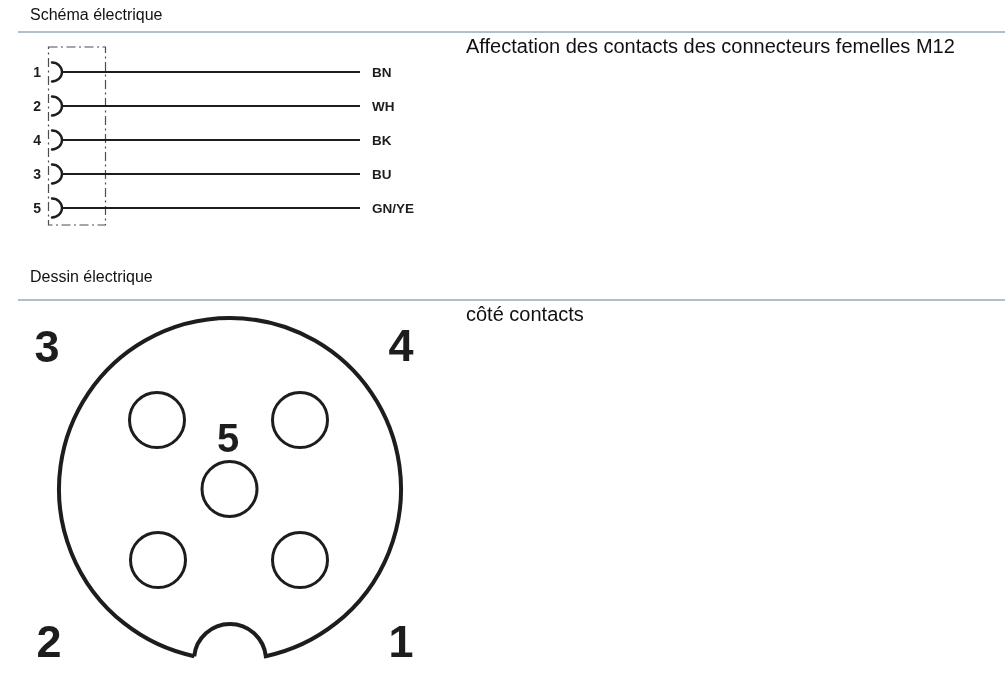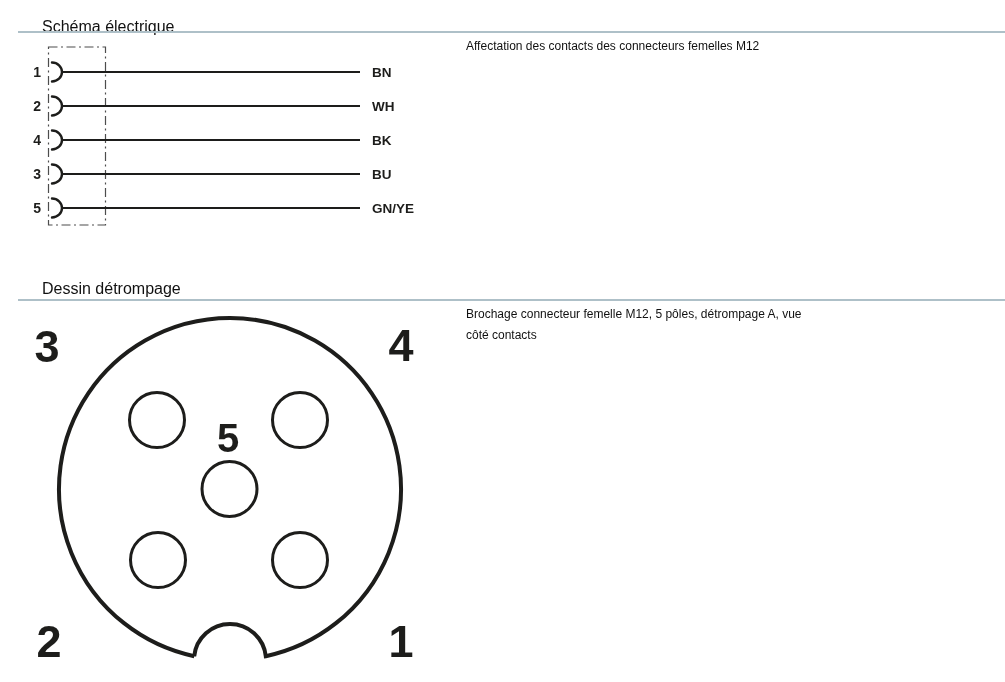--- a/index.html
+++ b/index.html
@@ -11,42 +11,42 @@
     width: 1005px;
     height: 682px;
     position: relative;
     overflow: hidden;
     font-family: "Liberation Sans", sans-serif;
     color: #1d1d1b;
   }
   .section-title {
     position: absolute;
     left: 30px;
-    margin: 12px;
+    margin: 0;
     font-size: 16px;
     font-weight: 400;
     color: #111111;
     white-space: nowrap;
   }
   #title-electrical { top: 6px; }
   #title-drawing    { top: 268px; }
   .divider {
     position: absolute;
     left: 18px;
     right: 0;
     height: 1.5px;
     background: #aec0c8;
   }
   #divider-electrical { top: 31px; }
   #divider-drawing    { top: 299px; }
   .caption {
     position: absolute;
     left: 466px;
     width: 540px;
-    font-size: 12px;
+    font-size: 20px;
     line-height: 21px;
     color: #111111;
   }
   #caption-electrical { top: 36px; }
   #caption-drawing    { top: 304px; }
   .figure-svg {
     position: absolute;
     left: 0;
   }
   #wiring-figure    { top: 0; }
@@ -80,26 +80,25 @@
       <path d="M 52 164.5 A 10 9.5 0 0 1 52 183.5" fill="none" stroke="#1d1d1b" stroke-width="2.4" stroke-linecap="round"></path>
       <line x1="62" y1="174" x2="360" y2="174" stroke="#1d1d1b" stroke-width="2"></line>
       <text x="372" y="179" fill="#1d1d1b" font-family="Liberation Sans, sans-serif" font-size="13.5" font-weight="bold">BU</text>
       <text x="41" y="213" text-anchor="end" fill="#1d1d1b" font-family="Liberation Sans, sans-serif" font-size="14" font-weight="bold">5</text>
       <path d="M 52 198.5 A 10 9.5 0 0 1 52 217.5" fill="none" stroke="#1d1d1b" stroke-width="2.4" stroke-linecap="round"></path>
       <line x1="62" y1="208" x2="360" y2="208" stroke="#1d1d1b" stroke-width="2"></line>
       <text x="372" y="213" fill="#1d1d1b" font-family="Liberation Sans, sans-serif" font-size="13.5" font-weight="bold">GN/YE</text>
     </g>
 </svg>
 
-<h2 class="section-title" id="title-drawing">Dessin détrompage</h2>
+<h2 class="section-title" id="title-drawing">Dessin électrique</h2>
 
 <div class="divider" id="divider-drawing" style="background: rgb(174, 192, 200);"></div>
 
 <div class="caption" id="caption-drawing">
-  <div>Brochage connecteur femelle M12, 5 pôles, détrompage A, vue</div>
   <div>côté contacts</div>
 </div>
 
 <svg class="figure-svg" id="connector-figure" width="460" height="382" viewBox="0 300 460 382">
 
   <path d="M 194.2 656.2 A 171 171 0 1 1 265.8 656.2 A 36 36 0 0 0 194.2 656.2" fill="none" stroke="#1d1d1b" stroke-width="4"></path>
 
   <circle cx="157" cy="420" r="27.5" fill="none" stroke="#1d1d1b" stroke-width="3"></circle>
   <circle cx="300" cy="420" r="27.5" fill="none" stroke="#1d1d1b" stroke-width="3"></circle>
   <circle cx="229.5" cy="489" r="27.5" fill="none" stroke="#1d1d1b" stroke-width="3"></circle>

